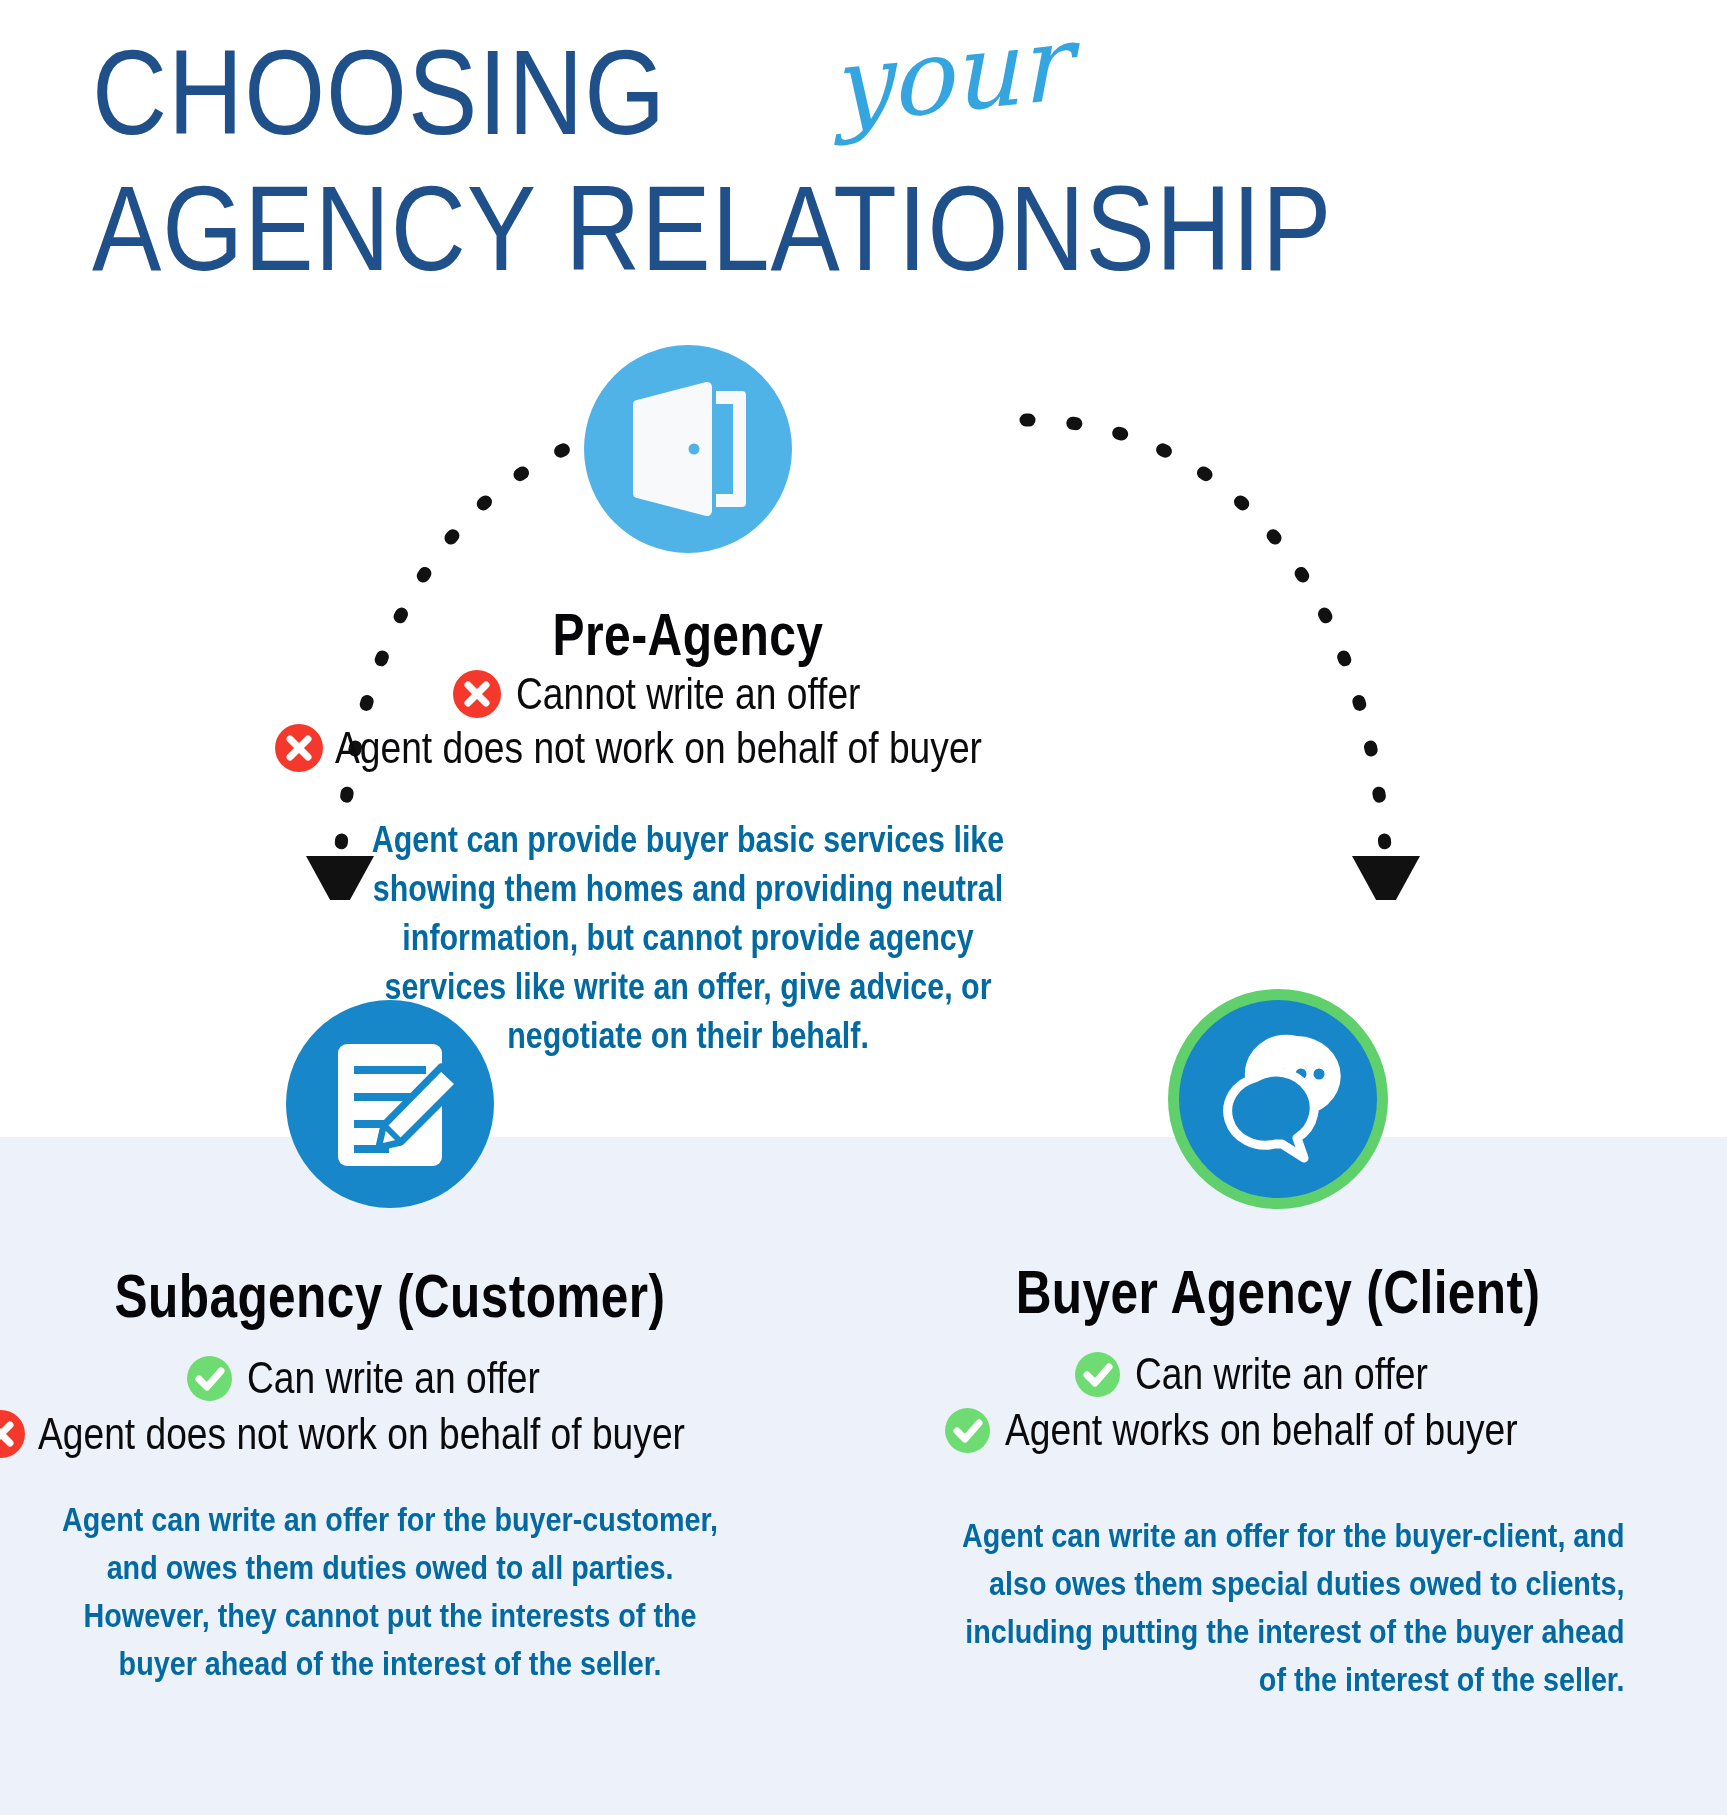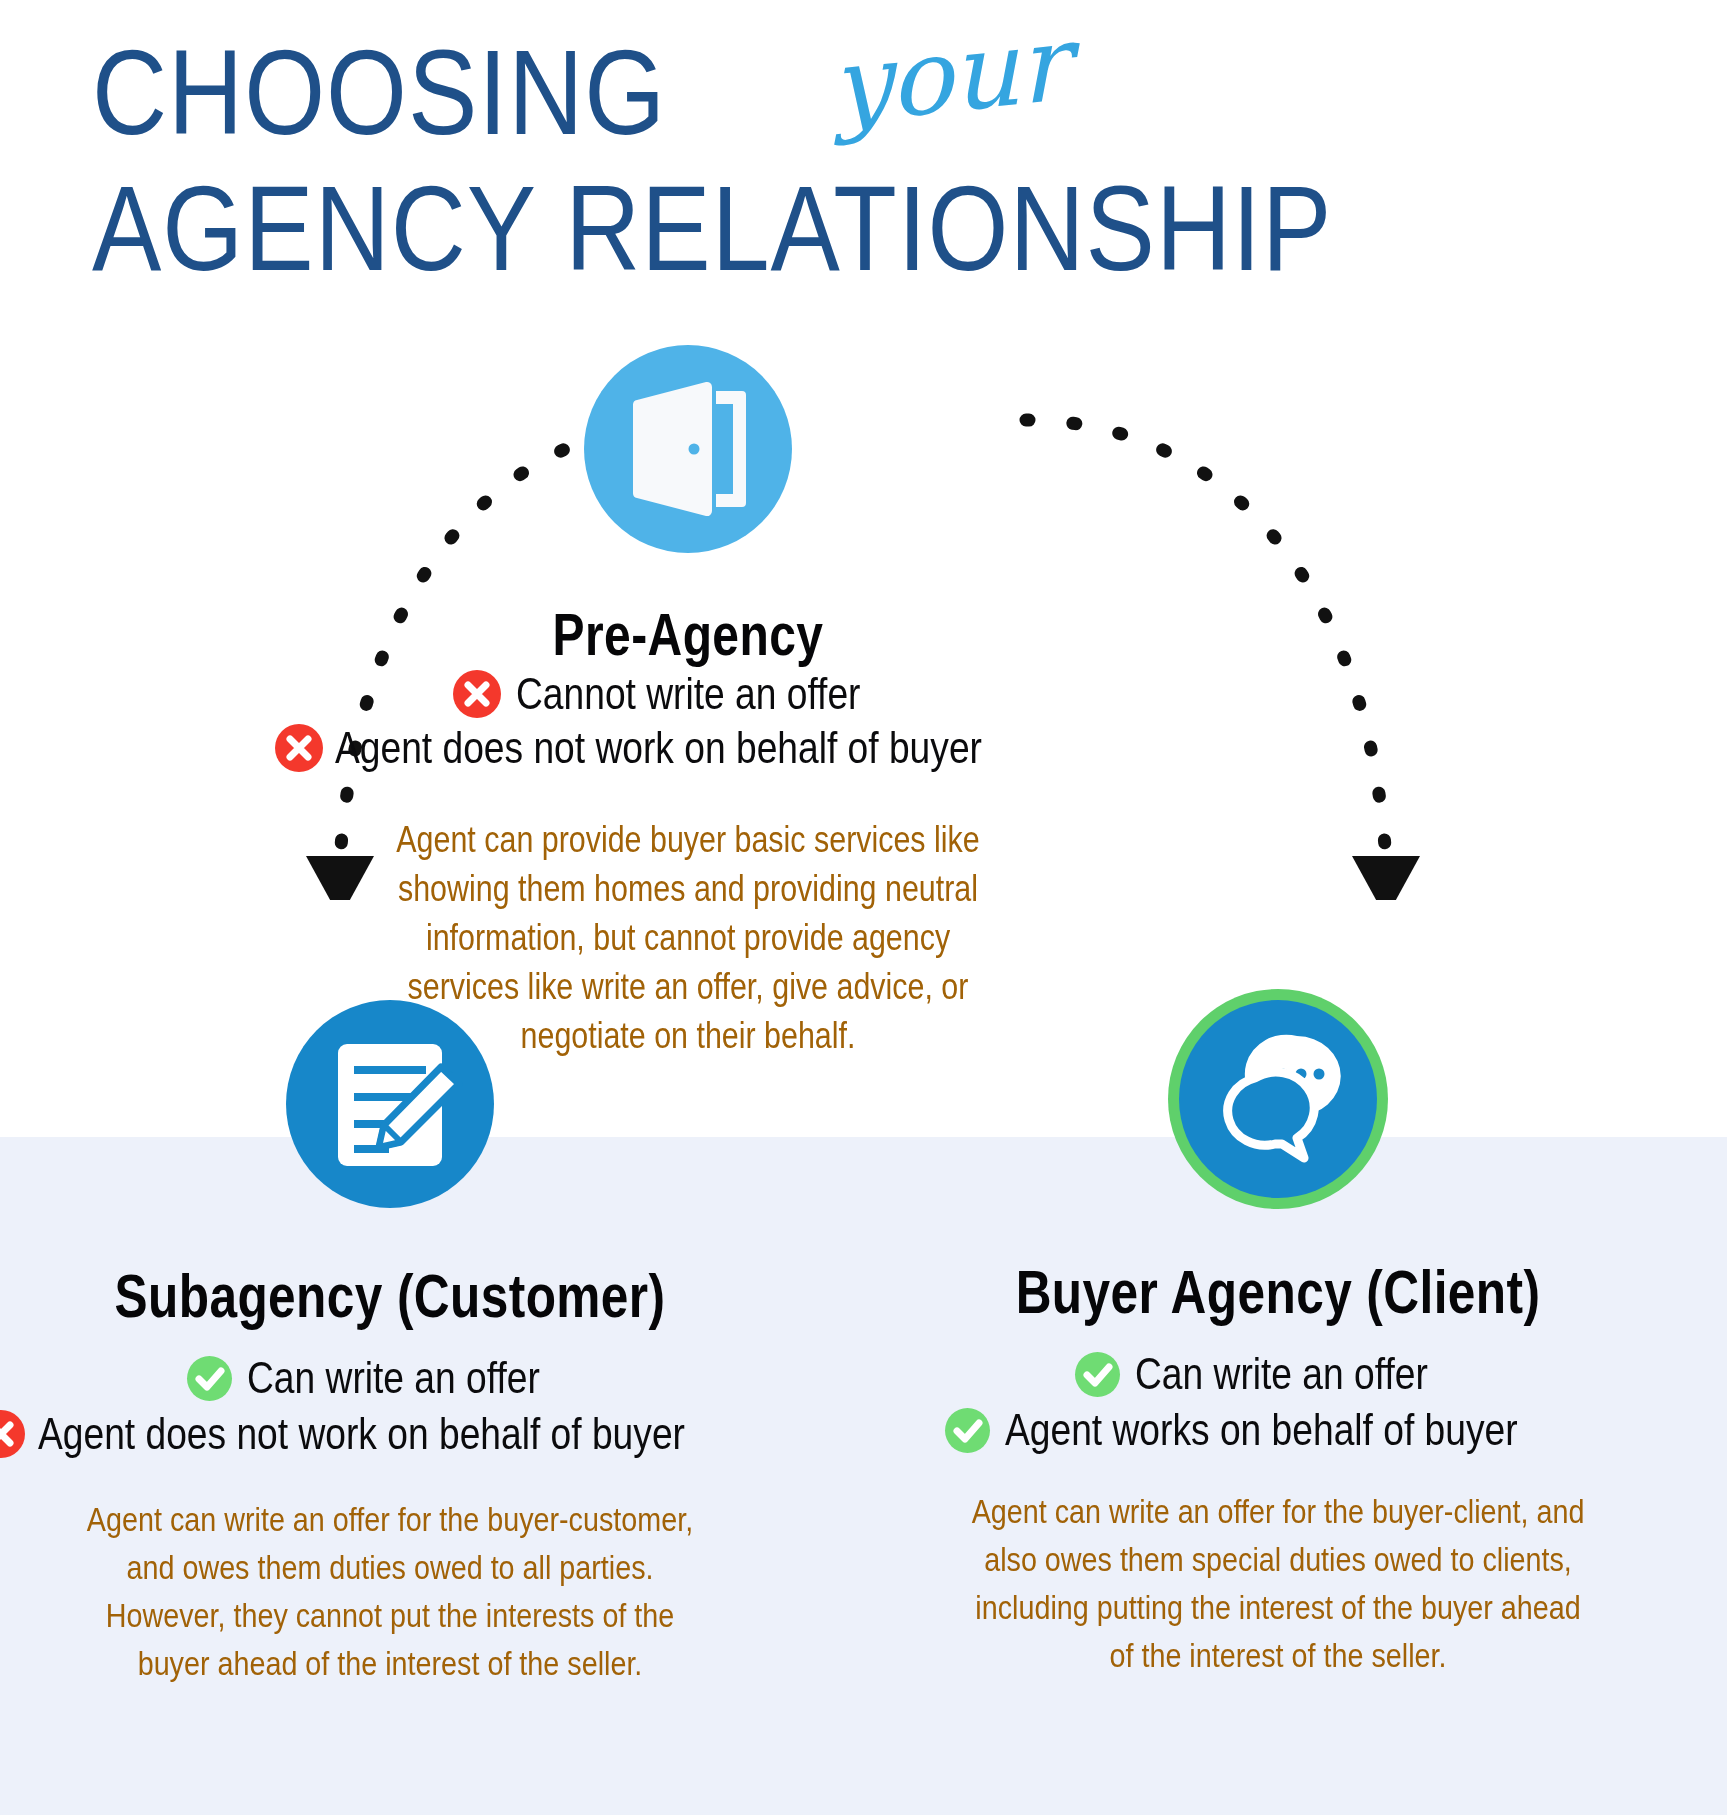--- a/index.html
+++ b/index.html
@@ -81,23 +81,23 @@
     border-radius:50%;
     position:relative;
     flex:0 0 auto;
     display:inline-block;
   }
   .badge.x{background:#f4382c;}
   .badge.ok{background:#6fdc73;}
   .badge svg{position:absolute;left:0;top:0;}
   .para{
     font-family:"Liberation Sans", sans-serif;
-    color:#a16207;
+    color:#0369a1;
     text-align:center;
-    font-weight:400;
+    font-weight:700;
   }
   .para span{display:block;transform:scaleX(0.845);}
   
   .col{position:absolute;top:1000px;width:820px;text-align:center;}
   .col-left{left:-20px;}
   .col-right{left:868px;}
 </style>
 </head>
 <body>
 
@@ -233,19 +233,19 @@
 
   <div class="bullet-row" style="margin-top:6px;">
     <span class="badge ok" style="width:45px;height:45px;margin-right:15px;">
       <svg width="45" height="45" viewBox="0 0 45 45">
         <path d="M12 23 L20 31 L34 15" fill="none" stroke="#ffffff" stroke-width="7" stroke-linecap="round" stroke-linejoin="round"></path>
       </svg>
     </span>
     <span class="bullet-txt" style="font-size:44px;">Agent works on behalf of buyer</span>
   </div>
 
-  <div class="para" style="font-size:34px;line-height:48px;margin-top:32px;">
+  <div class="para" style="font-size:34px;line-height:48px;margin-top:56px;text-align:right;">
     <span>Agent can write an offer for the buyer-client, and</span>
     <span>also owes them special duties owed to clients,</span>
     <span>including putting the interest of the buyer ahead</span>
     <span>of the interest of the seller.</span>
   </div>
 </div>
 
 </body></html>

